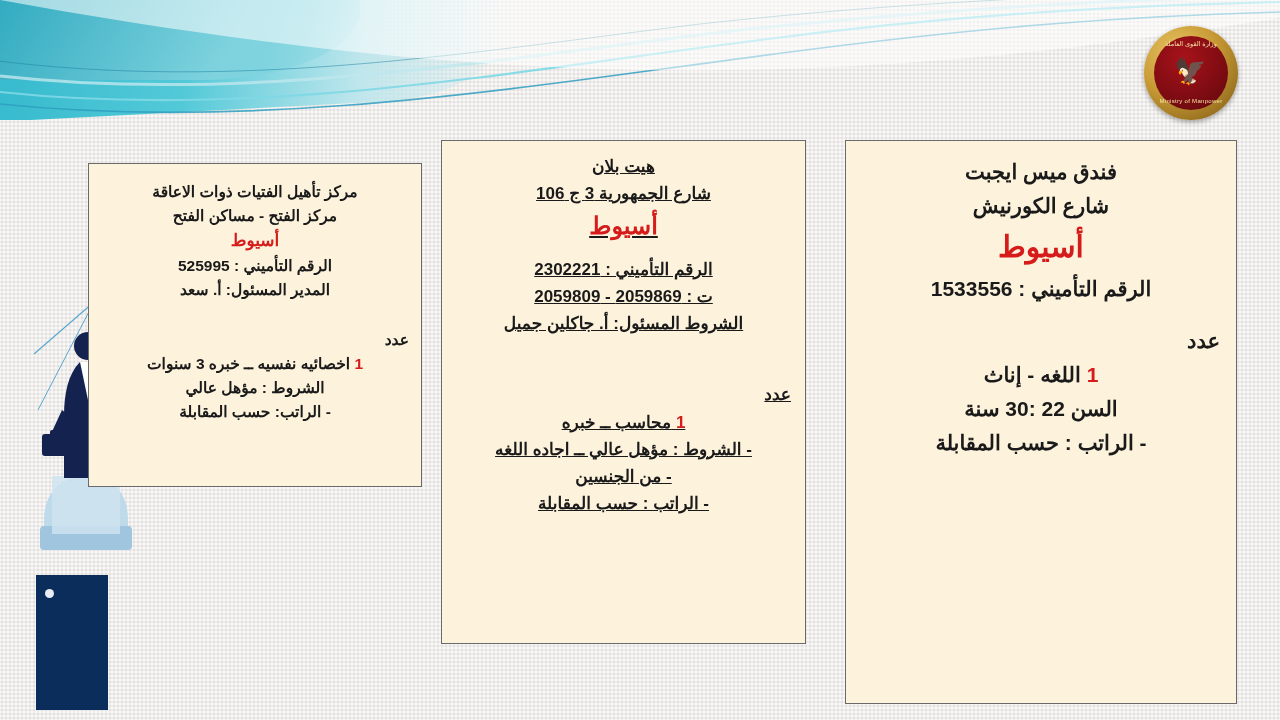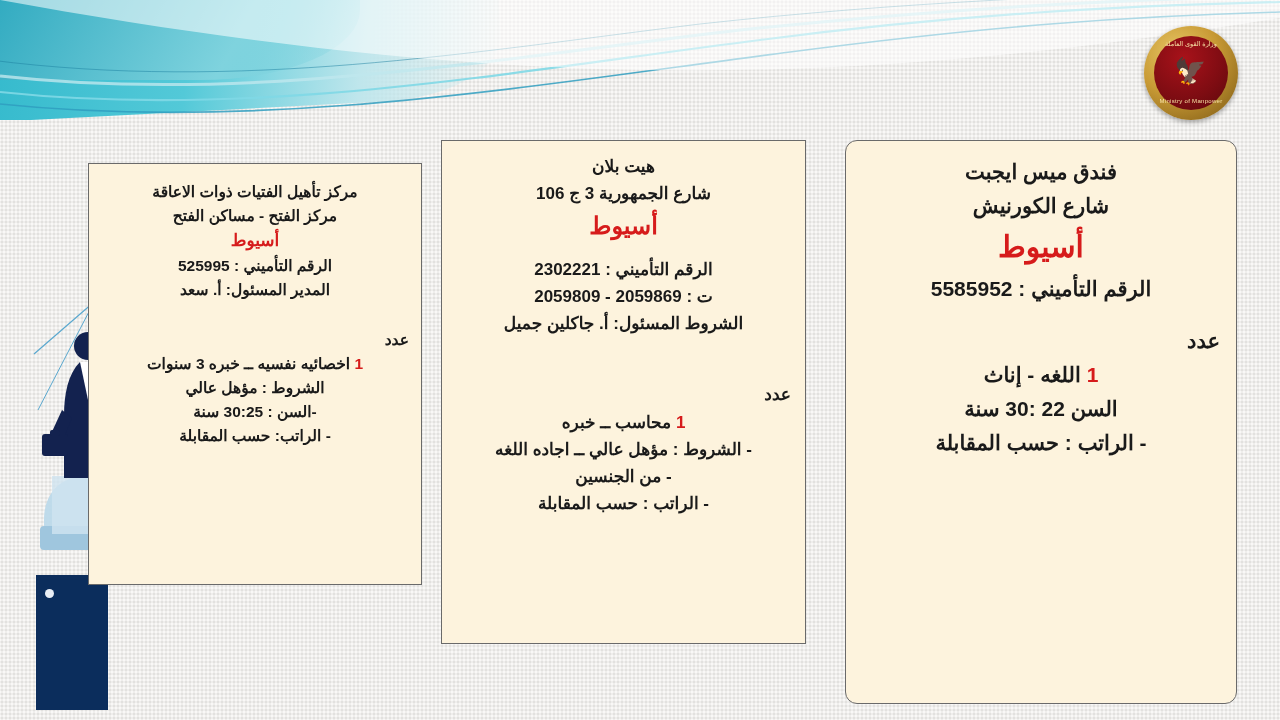--- a/index.html
+++ b/index.html
@@ -128,43 +128,43 @@
     box-sizing: border-box;
     direction: rtl;
     text-align: center;
     color: #1a1a1a;
     font-weight: bold;
   }
   .card-a {           
     left: 88px;
     top: 163px;
     width: 334px;
-    height: 422px;
+    height: 324px;
     padding: 16px 12px 10px;
     font-size: 15.5px;
     line-height: 1.55;
   }
   .card-b {           
     left: 441px;
     top: 140px;
     width: 365px;
     height: 504px;
     padding: 12px 14px 10px;
     font-size: 17px;
     line-height: 1.6;
+    text-decoration: underline;
   }
   .card-c {           
     left: 845px;
     top: 140px;
     width: 392px;
     height: 564px;
     padding: 14px 16px 10px;
     font-size: 21px;
     line-height: 1.62;
-    border-radius: 12px;
   }
 
   .city {
     color: #d61b1b;
     font-weight: bold;
   }
   .card-a .city { font-size: 17px; }
   .card-b .city { font-size: 24px; }
   .card-c .city { font-size: 30px; }
 
@@ -249,21 +249,20 @@
     <div class="line city">أسيوط</div>
     <div class="line">الرقم التأميني : 525995</div>
     <div class="line">المدير المسئول: أ. سعد</div>
     <div class="gap-lg"></div>
     <div class="count-label">عدد</div>
     <div class="line wrap">
       <span class="num">1</span>
       <span>اخصائيه نفسيه ــ خبره 3 سنوات</span>
     </div>
     <div class="line">الشروط : مؤهل عالي</div>
-    <div class="line">-السن : 30:25 سنة</div>
     <div class="line">- الراتب: حسب المقابلة</div>
   </div>
 
   <div class="card card-b">
     <div class="line">هيت بلان</div>
     <div class="line">شارع  الجمهورية 3 ج 106</div>
     <div class="line city">أسيوط</div>
     <div class="gap-sm"></div>
     <div class="line">الرقم التأميني : 2302221</div>
     <div class="line">ت : 2059869 - 2059809</div>
@@ -277,21 +276,21 @@
     </div>
     <div class="line">- الشروط : مؤهل عالي ــ اجاده اللغه</div>
     <div class="line">- من الجنسين</div>
     <div class="line">- الراتب : حسب المقابلة</div>
   </div>
 
   <div class="card card-c">
     <div class="line">فندق ميس ايجبت</div>
     <div class="line">شارع الكورنيش</div>
     <div class="line city">أسيوط</div>
-    <div class="line">الرقم التأميني : 5585952</div>
+    <div class="line">الرقم التأميني : 1533556</div>
     <div class="gap-md"></div>
     <div class="count-label">عدد</div>
     <div class="line">
       <span class="num">1</span>
       <span>اللغه  - إناث</span>
     </div>
     <div class="line">السن 22 :30 سنة</div>
     <div class="line">- الراتب : حسب المقابلة</div>
   </div>
 

